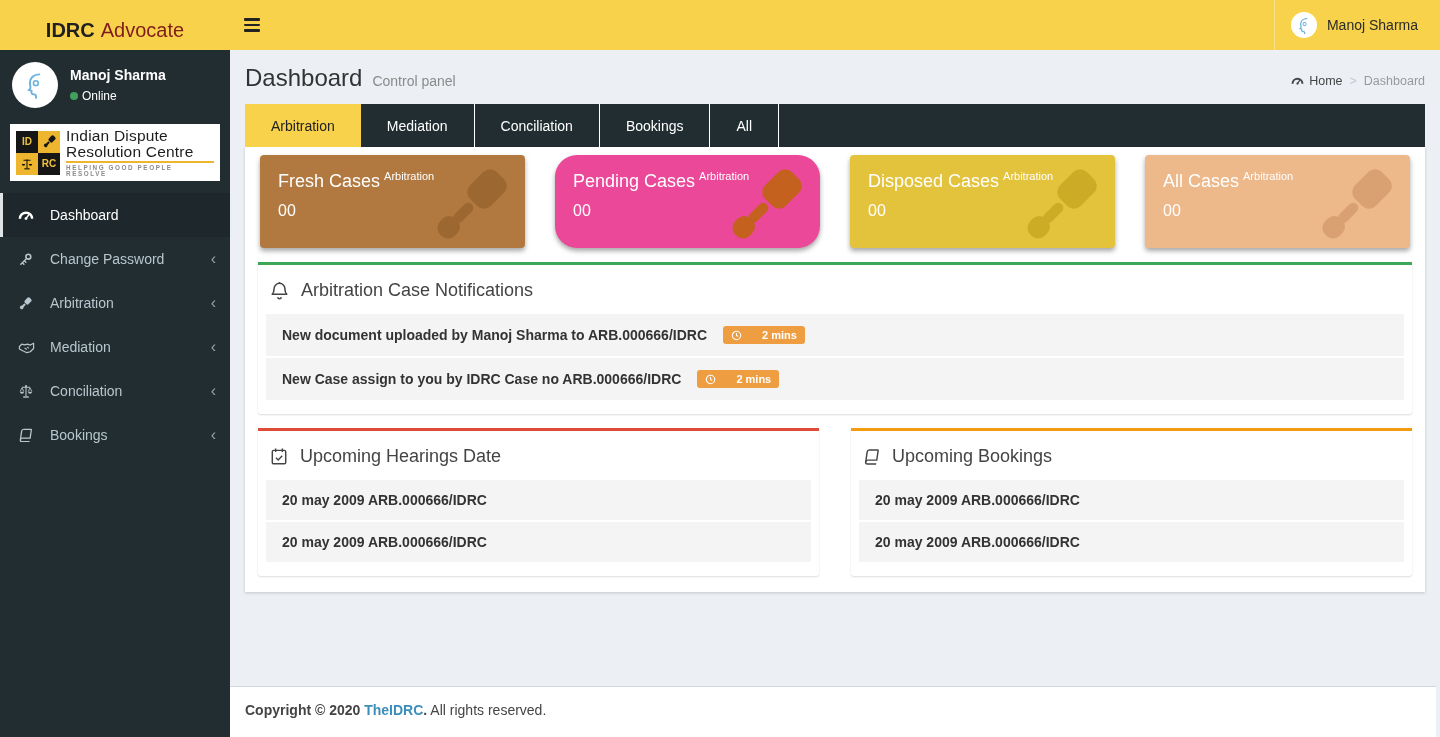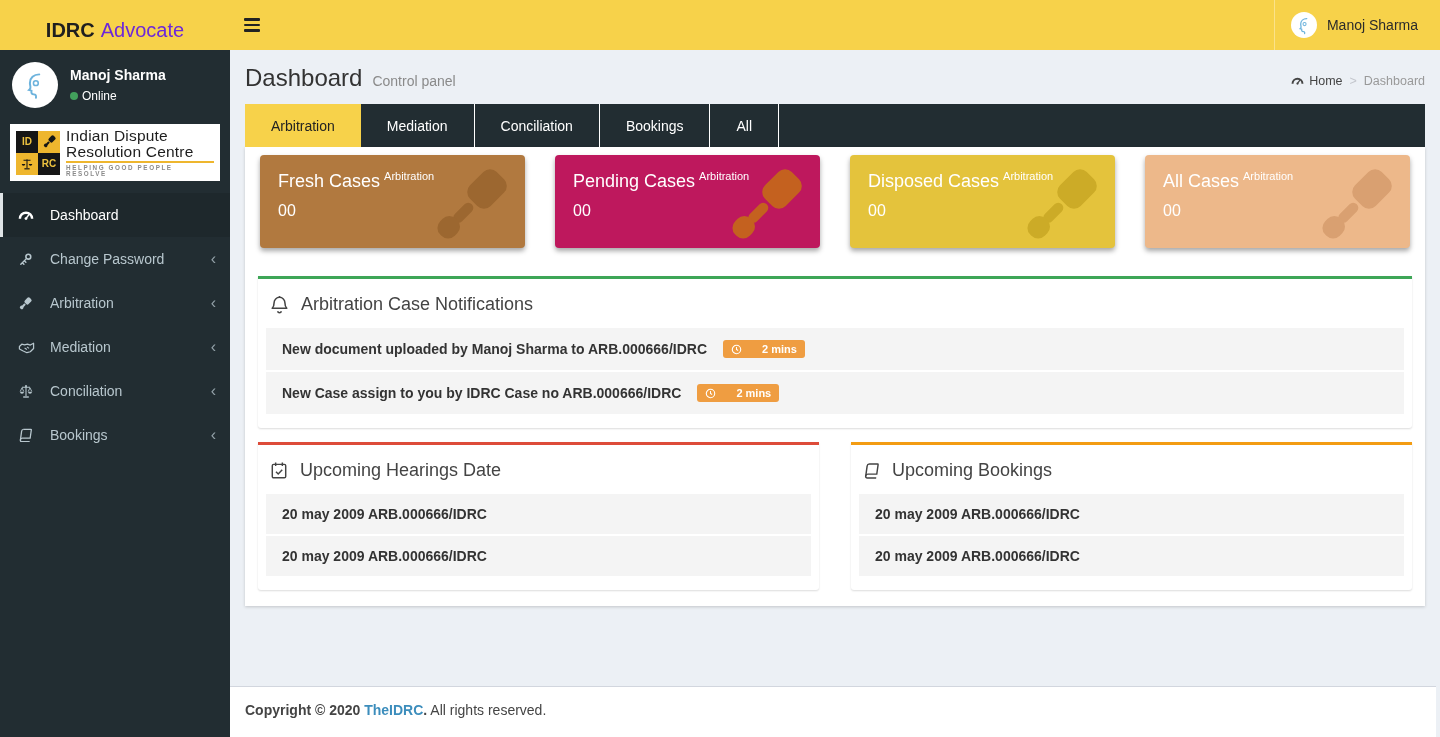--- a/index.html
+++ b/index.html
@@ -3,21 +3,21 @@
 <meta charset="utf-8">
 <style>
   * { margin:0; padding:0; box-sizing:border-box; }
   html,body { font-family:"Liberation Sans", sans-serif; }
   .screen { position:relative; width:1440px; height:737px; background:#ecf0f5; overflow:hidden; }
 
   
   .main-header { position:absolute; top:0; left:0; right:0; height:50px; background:#f7d24a; display:flex; }
   .brand { width:230px; height:60px; display:flex; align-items:center; justify-content:center; font-size:20px; color:#222; gap:6px; }
   .brand .b-bold { font-weight:bold; color:#1f1f1f; }
-  .brand .b-light { font-weight:normal; color:#6d28d9; }
+  .brand .b-light { font-weight:normal; color:#7f1d1d; }
   .hamburger { width:44px; height:50px; display:flex; flex-direction:column; justify-content:center; align-items:center; gap:3px; cursor:pointer; }
   .hamburger span { display:block; width:16px; height:2.5px; background:#222; border-radius:1px; }
   .navbar { flex:1; display:flex; align-items:center; justify-content:space-between; }
   .nav-user { height:50px; display:flex; align-items:center; gap:10px; padding:0 22px 0 16px; border-left:1px solid #fbe28a; cursor:pointer; }
   .nav-user .avatar-sm { width:26px; height:26px; background:#fff; border-radius:50%; display:flex; align-items:center; justify-content:center; }
   .nav-user .uname { font-size:14px; color:#2b2b2b; }
 
   
   .sidebar { position:absolute; top:50px; left:0; width:230px; bottom:0; background:#222d32; }
   .user-panel { display:flex; gap:12px; padding:12px 12px 14px 12px; align-items:center; }
@@ -59,21 +59,21 @@
   .panel { margin:0 15px; background:#fff; box-shadow:0 1px 3px rgba(0,0,0,.18); padding:8px 13px 16px 13px; }
 
   .cards-row { display:flex; gap:30px; padding:0 2px; }
   .small-box { position:relative; flex:1; height:93px; border-radius:4px; padding:15px 18px; color:#fff; overflow:hidden; box-shadow:0 3px 5px rgba(0,0,0,.35); cursor:pointer; }
   .sb-title { font-size:18px; }
   .sb-tag { font-size:11px; vertical-align:super; margin-left:4px; }
   .sb-value { font-size:16px; margin-top:10px; }
   .gavel-wm { position:absolute; right:12px; top:8px; width:86px; height:86px; }
 
   .box { background:#fff; border-radius:0 0 3px 3px; box-shadow:0 1px 2px rgba(0,0,0,.14); border-top:3px solid #888; padding:0 8px 12px 8px; }
-  .box + .box, .notif-box { margin-top:28px; }
+  .box + .box, .notif-box { margin-top:14px; }
   .box-header { display:flex; align-items:center; gap:12px; padding:15px 4px 13px 4px; font-size:18px; color:#444; }
   .box-header .bh-icon { display:flex; color:#444; }
   .row-item { display:flex; align-items:center; gap:16px; background:#f4f4f4; padding:12px 16px; margin-bottom:2px; font-size:14px; font-weight:bold; color:#333; }
   .time-badge { display:inline-flex; align-items:center; gap:20px; background:#ef9d41; color:#fff; font-size:11px; font-weight:bold; padding:3px 8px; border-radius:3px; }
   .two-col { display:flex; gap:32px; margin-top:14px; }
   .two-col .box { flex:1; margin-top:0; }
 
   
   .main-footer { position:absolute; left:230px; right:4px; bottom:0; height:51px; background:#fff; border-top:1px solid #d2d6de; padding:15px; font-size:14px; color:#444; }
   .main-footer a { color:#3c8dbc; font-weight:bold; text-decoration:none; cursor:pointer; }
@@ -267,21 +267,21 @@
     <div class="panel">
 
       <div class="cards-row">
         <div class="small-box" style="background: rgb(177, 121, 63);">
           <div class="sb-title"><span>Fresh Cases</span><span class="sb-tag">Arbitration</span></div>
           <div class="sb-value">00</div>
           <svg class="gavel-wm" viewBox="0 0 100 100" style="color: rgb(156, 103, 48);">
               <use href="#i-gavel-big"></use>
             </svg>
         </div>
-        <div class="small-box" style="background: #be185d;">
+        <div class="small-box" style="background: #ec4899; border-radius: 22px;">
           <div class="sb-title"><span>Pending Cases</span><span class="sb-tag">Arbitration</span></div>
           <div class="sb-value">00</div>
           <svg class="gavel-wm" viewBox="0 0 100 100" style="color: rgb(196, 97, 31);">
               <use href="#i-gavel-big"></use>
             </svg>
         </div>
         <div class="small-box" style="background: rgb(228, 195, 60);">
           <div class="sb-title"><span>Disposed Cases</span><span class="sb-tag">Arbitration</span></div>
           <div class="sb-value">00</div>
           <svg class="gavel-wm" viewBox="0 0 100 100" style="color: rgb(204, 171, 39);">

